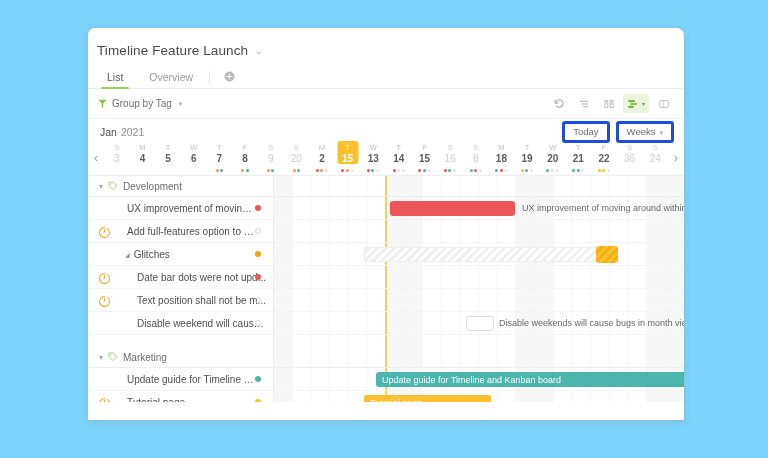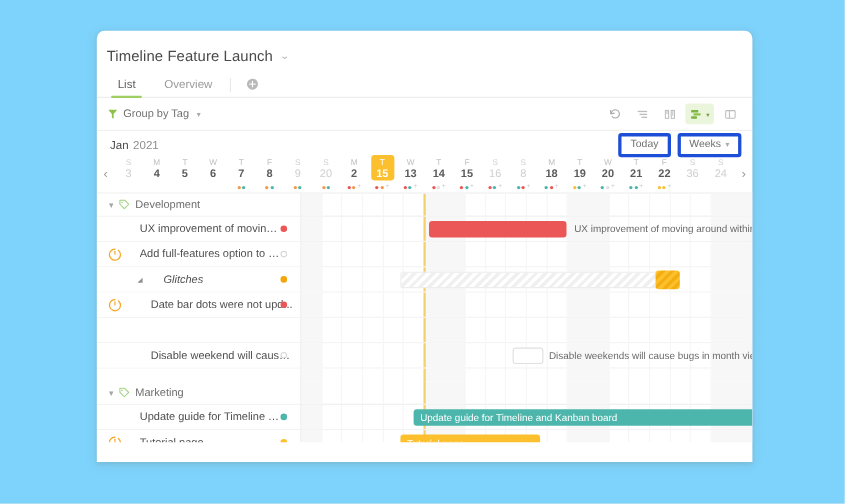--- a/index.html
+++ b/index.html
@@ -604,21 +604,21 @@
             <div class="bars-layer">
               <div class="bar hatch" style="left: 276px; width: 254px; top: 4px;"></div>
               <div class="bar hatch-orange" style="left: 508px; width: 22px; top: 3px; height: 17px;"></div>
             </div>
             <div class="left-pane solid">
               <span class="clock blank"><svg width="13" height="13" viewBox="0 0 14 14">
                   <path d="M7 1.6 a5.4 5.4 0 1 0 3.4 1.2" stroke="#f5a623" stroke-width="1.2" fill="none" stroke-linecap="round"></path>
                   <rect x="6.45" y="3.2" width="1.1" height="4" rx="0.5" fill="#f5a623"></rect>
                 </svg></span>
               <span class="sub-chev" style="margin-left: 14px;">◢</span>
-              <span class="task-name" style="margin-left: 15px; max-width: 130px; font-style: italic;">Glitches</span>
+              <span class="task-name" style="margin-left: 0px; max-width: 130px;">Glitches</span>
               <span class="status-dot" style="background: rgb(242, 166, 12);"></span>
             </div>
           </div>
           <div class="row">
             <div class="grid-layer">
               <div class="gcol weekend"></div>
               <div class="gcol"></div>
               <div class="gcol"></div>
               <div class="gcol"></div>
               <div class="gcol"></div>
@@ -669,20 +669,28 @@
               <div class="gcol weekend"></div>
               <div class="gcol"></div>
               <div class="gcol"></div>
               <div class="gcol"></div>
               <div class="gcol"></div>
               <div class="gcol"></div>
               <div class="gcol weekend"></div>
               <div class="gcol weekend"></div>
             </div>
             <div class="today-line" style="left: 297px;"></div>
+            <div class="left-pane solid">
+              <span class="clock"><svg width="13" height="13" viewBox="0 0 14 14">
+                  <path d="M7 1.6 a5.4 5.4 0 1 0 3.4 1.2" stroke="#f5a623" stroke-width="1.2" fill="none" stroke-linecap="round"></path>
+                  <rect x="6.45" y="3.2" width="1.1" height="4" rx="0.5" fill="#f5a623"></rect>
+                </svg></span>
+              <span class="task-name" style="margin-left: 26px; max-width: 130px;">Text position shall not be m...</span>
+              <span class="status-dot open"></span>
+            </div>
           </div>
           <div class="row">
             <div class="grid-layer">
               <div class="gcol weekend"></div>
               <div class="gcol"></div>
               <div class="gcol"></div>
               <div class="gcol"></div>
               <div class="gcol"></div>
               <div class="gcol"></div>
               <div class="gcol weekend"></div>

